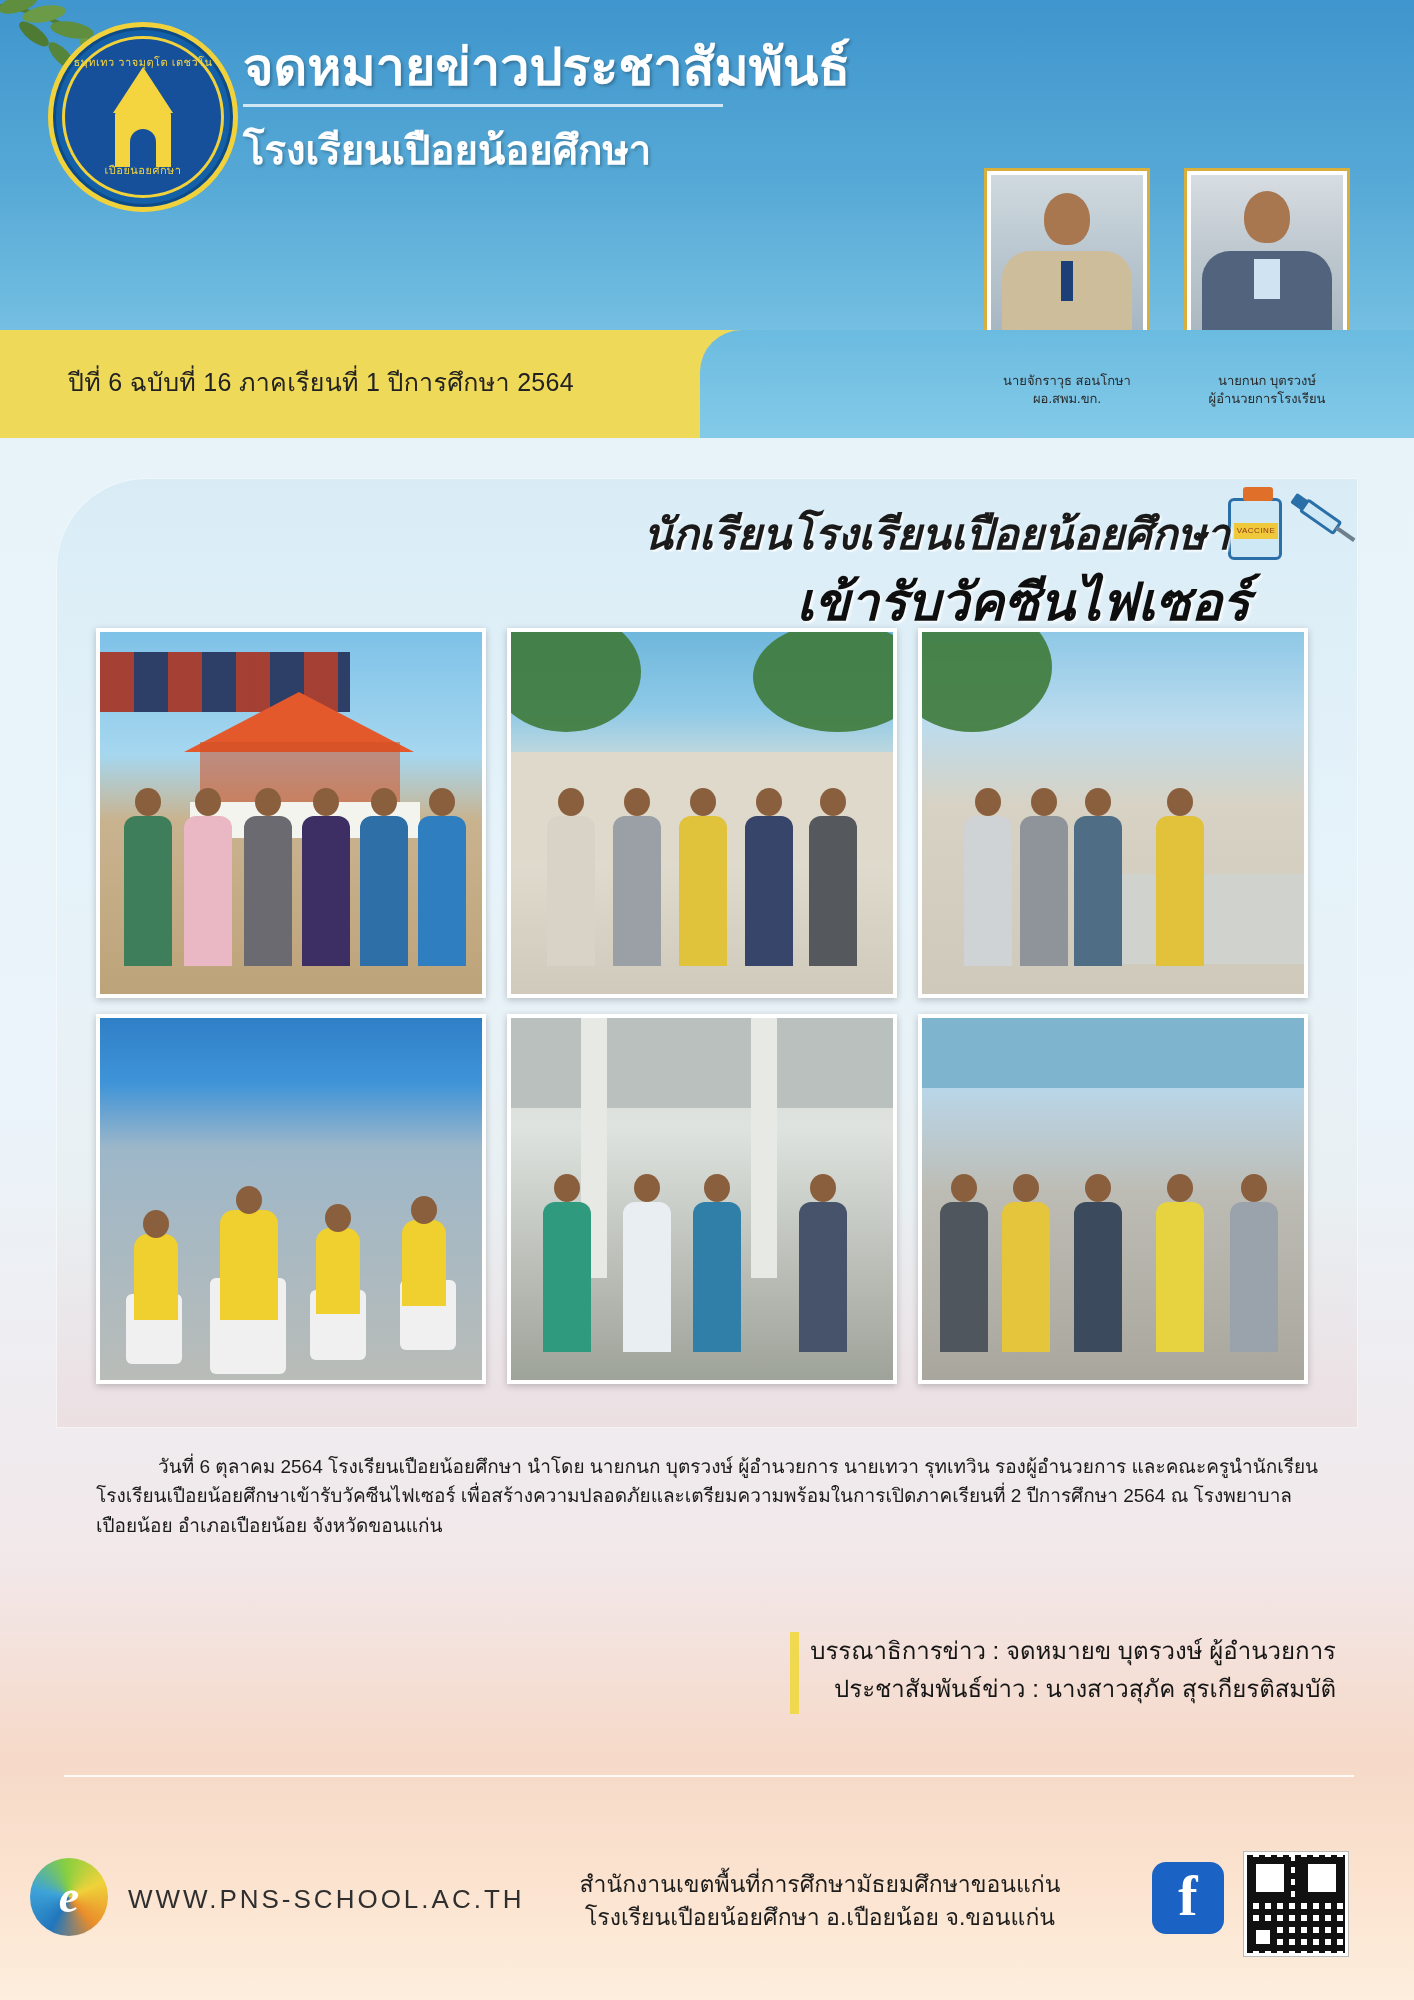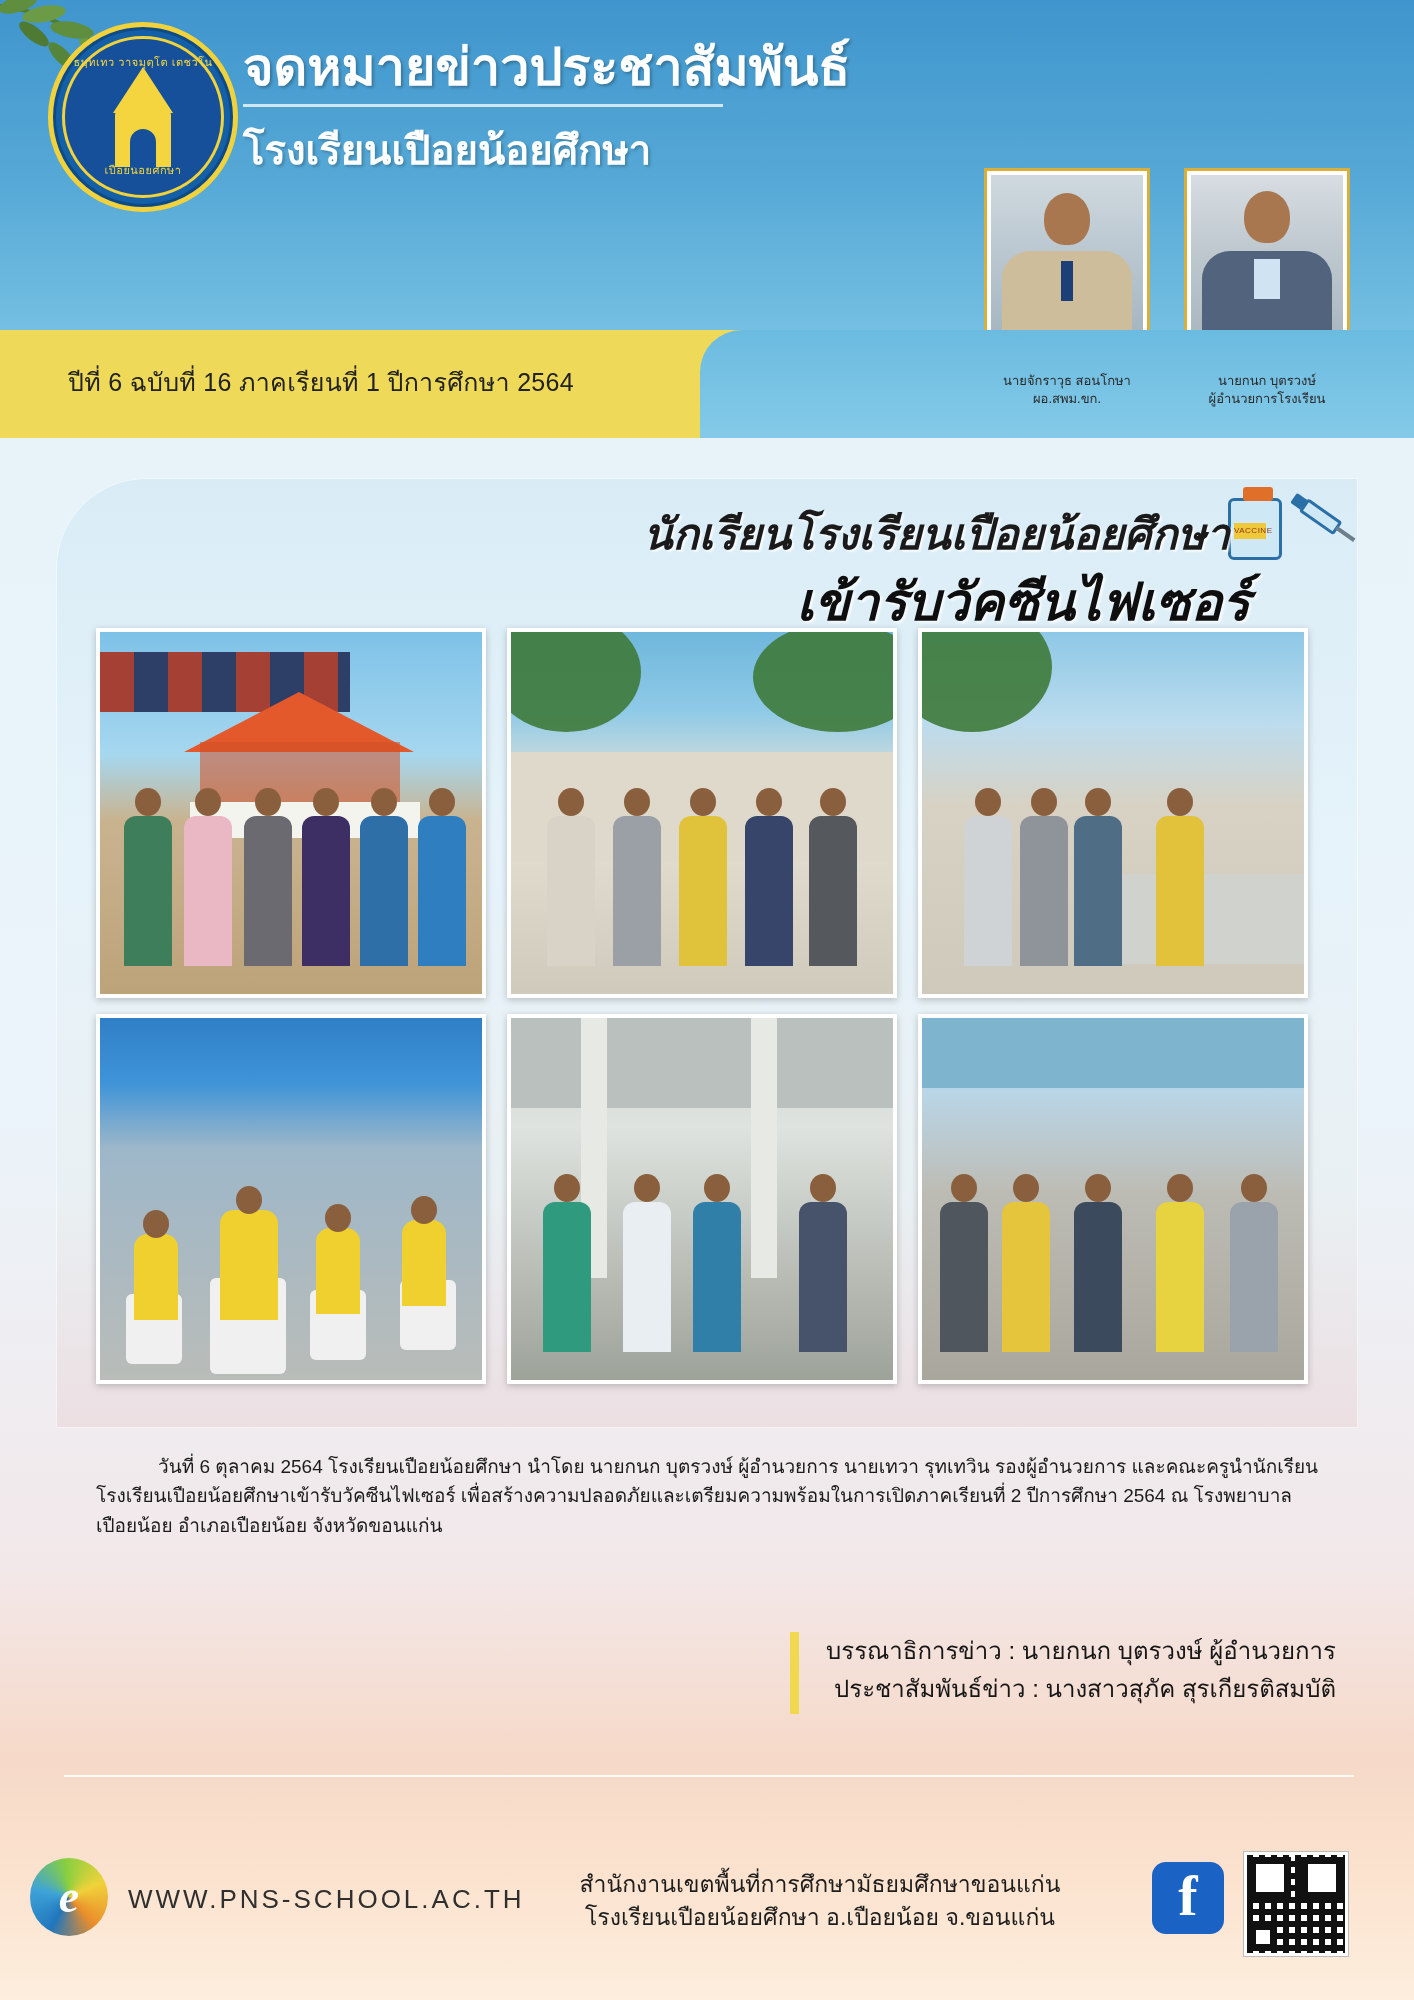--- a/index.html
+++ b/index.html
@@ -157,21 +157,21 @@
   }
   .vial {
     position: absolute; left: 10px; top: 18px; width: 54px; height: 62px;
     background: #cfe8f5; border: 3px solid #2b6fa8; border-radius: 6px;
   }
   .vial:before {
     content: ""; position: absolute; left: 12px; top: -14px; width: 30px; height: 14px;
     background: #e06f2a; border-radius: 3px;
   }
   .vial-label {
-    position: absolute; left: 3px; top: 22px; width: 32px; height: 16px;
+    position: absolute; left: 3px; top: 22px; width: 44px; height: 16px;
     background: #f0c83c; font-size: 8px; color: #8a3b10; text-align: center;
     line-height: 16px; letter-spacing: .5px;
   }
   .syringe {
     position: absolute; left: 74px; top: 8px; width: 66px; height: 66px;
     transform: rotate(35deg);
   }
   .syringe-body {
     position: absolute; left: 6px; top: 24px; width: 42px; height: 16px;
     background: #cfe8f5; border: 3px solid #2b6fa8; border-radius: 3px;
@@ -539,21 +539,21 @@
       </div>
     </div>
   </div>
 
   <div class="body-text">
     <p>วันที่ 6 ตุลาคม 2564 โรงเรียนเปือยน้อยศึกษา นำโดย นายกนก บุตรวงษ์ ผู้อำนวยการ นายเทวา รุทเทวิน รองผู้อำนวยการ และคณะครูนำนักเรียนโรงเรียนเปือยน้อยศึกษาเข้ารับวัคซีนไฟเซอร์ เพื่อสร้างความปลอดภัยและเตรียมความพร้อมในการเปิดภาคเรียนที่ 2 ปีการศึกษา 2564 ณ โรงพยาบาลเปือยน้อย อำเภอเปือยน้อย จังหวัดขอนแก่น</p>
   </div>
 
   <div class="editor-bar"></div>
   <div class="editors">
-    <div>บรรณาธิการข่าว : นายกนก บุตรวงษ์ ผู้อำนวยการ</div>
+    <div>บรรณาธิการข่าว : จดหมายข บุตรวงษ์ ผู้อำนวยการ</div>
     <div>ประชาสัมพันธ์ข่าว : นางสาวสุภัค สุรเกียรติสมบัติ</div>
   </div>
 
   <div class="divider"></div>
 
   <div class="footer">
     <div class="elogo">
       <span>e</span>
     </div>
     <div class="url">WWW.PNS-SCHOOL.AC.TH</div>

